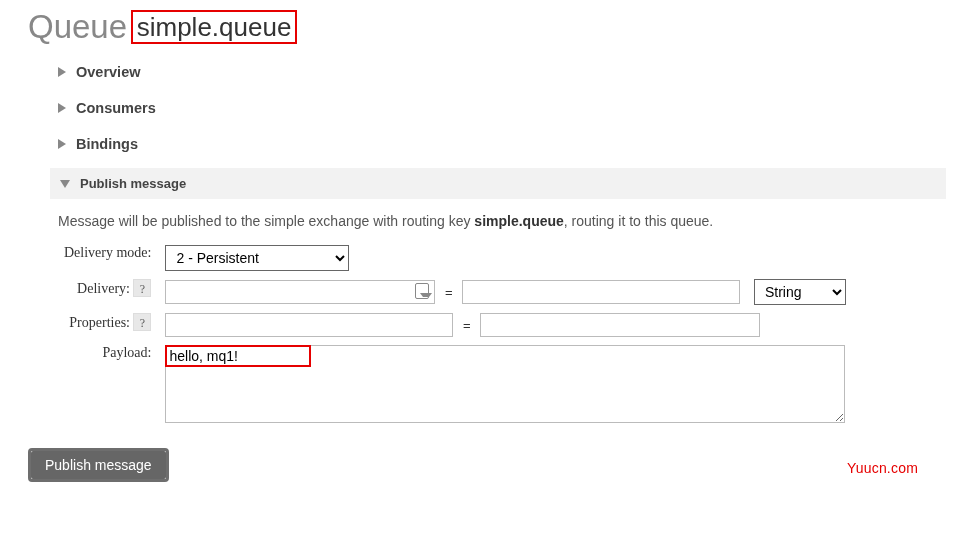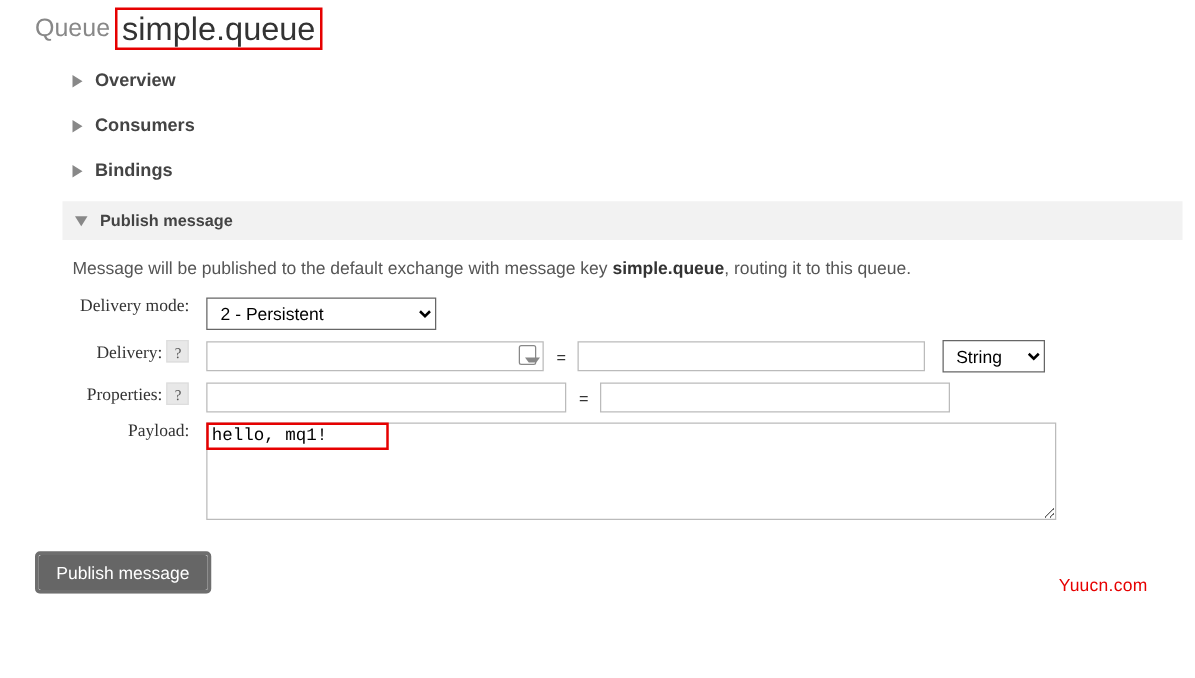--- a/index.html
+++ b/index.html
@@ -9,21 +9,21 @@
       color: #444;
       background: #fff;
       width: 956px;
       padding: 8px 0 0 0;
     }
     .title-row {
       padding-left: 28px;
       margin-bottom: 8px;
     }
     .title-label {
-      font-size: 20px;
+      font-size: 33px;
       color: #888;
       font-weight: normal;
       vertical-align: middle;
     }
     .title-name {
       font-size: 26px;
       color: #333;
       vertical-align: middle;
       padding: 0 4px;
     }
@@ -108,26 +108,26 @@
       display: inline-block;
       width: 18px; height: 18px;
       line-height: 18px;
       text-align: center;
       background: #e8e8e8;
       color: #555;
       font-size: 12px;
       cursor: pointer;
       border: 1px solid #ddd;
     }
-    .type-select { width: 82px; margin-left: 10px; }
+    .type-select { width: 92px; margin-left: 10px; }
     textarea {
       width: 680px;
       height: 78px;
       border: 1px solid #bbb;
-      font-family: Liberation Mono, monospace;
+      font-family: Liberation Sans, sans-serif;
       font-size: 14px;
       padding: 2px 3px;
       resize: both;
     }
     .payload-wrap { position: relative; display: inline-block; }
     .payload-highlight {
       position: absolute;
       top: 0; left: 0;
       border: 2px solid #e60000;
       pointer-events: none;
@@ -200,21 +200,21 @@
     <b>Bindings</b>
   </div>
 
   <div class="publish-header">
     <span class="arrow arrow-down"></span>
     <b>Publish message</b>
   </div>
 
   <div class="publish-body">
     <div class="info-line">
-      <span>Message will be published to the default exchange with message key </span><b>simple.queue</b><span>, routing it to this queue.</span>
+      <span>Message will be published to the simple exchange with routing key </span><b>simple.queue</b><span>, routing it to this queue.</span>
     </div>
 
     <table class="form">
       <tbody>
           <tr>
         <th>Delivery mode:</th>
         <td>
           <select class="delivery-select">
             <option>2 - Persistent</option>
           </select>

